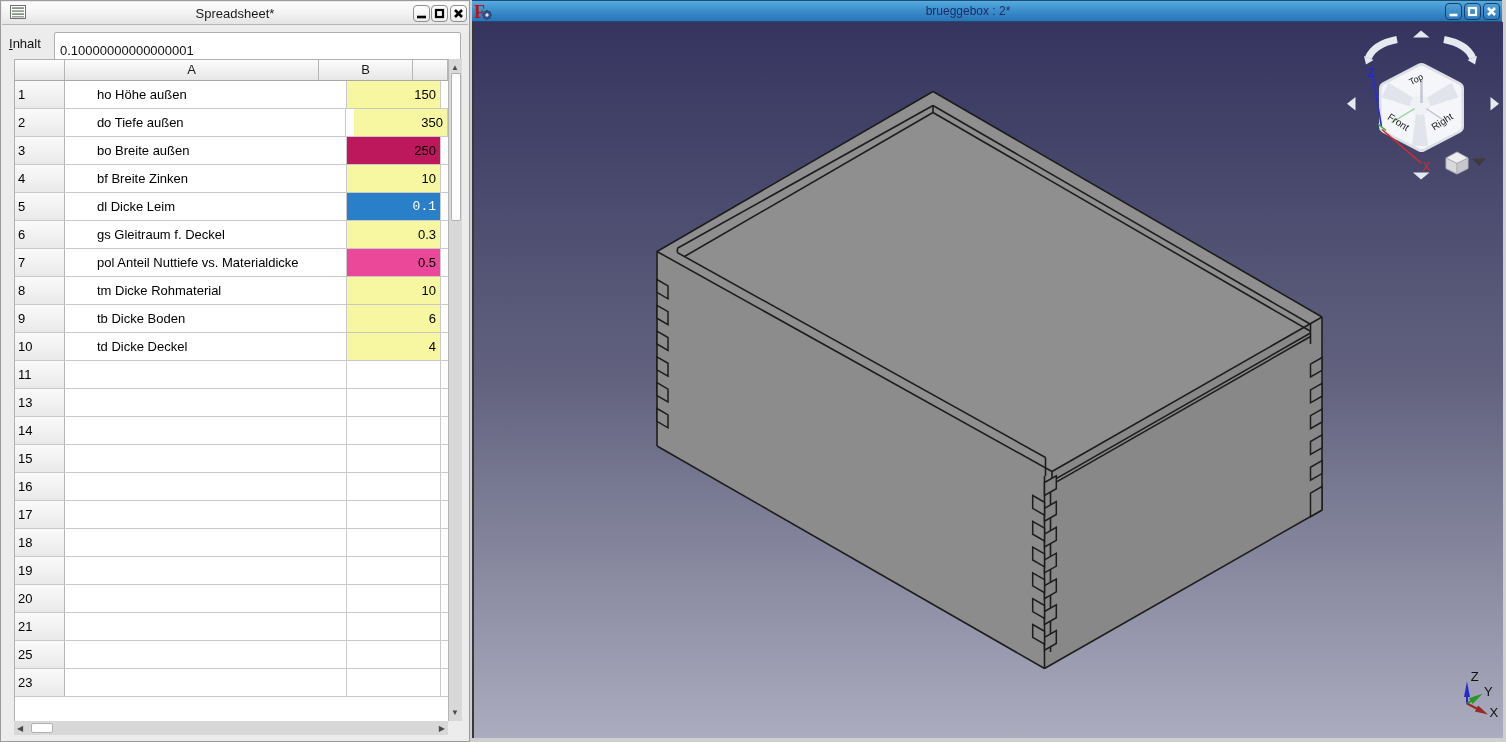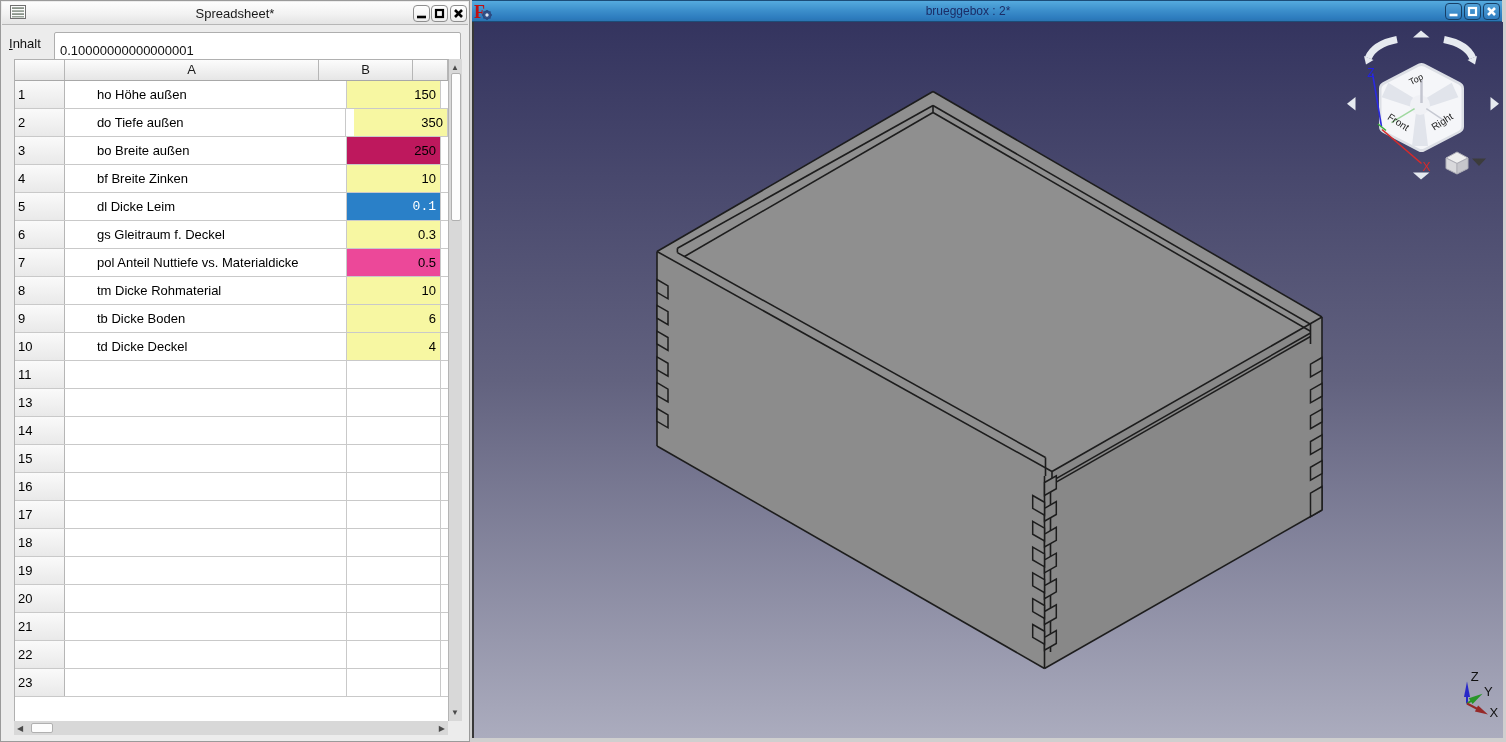--- a/index.html
+++ b/index.html
@@ -182,21 +182,21 @@
         <div class="cb" style=""></div>
         <div class="cx"></div>
       </div>
 <div class="r">
         <div class="rh">21</div>
         <div class="ca"></div>
         <div class="cb" style=""></div>
         <div class="cx"></div>
       </div>
 <div class="r">
-        <div class="rh">22</div>
+        <div class="rh">25</div>
         <div class="ca"></div>
         <div class="cb" style=""></div>
         <div class="cx"></div>
       </div>
 <div class="r">
         <div class="rh">23</div>
         <div class="ca"></div>
         <div class="cb" style=""></div>
         <div class="cx"></div>
       </div>

